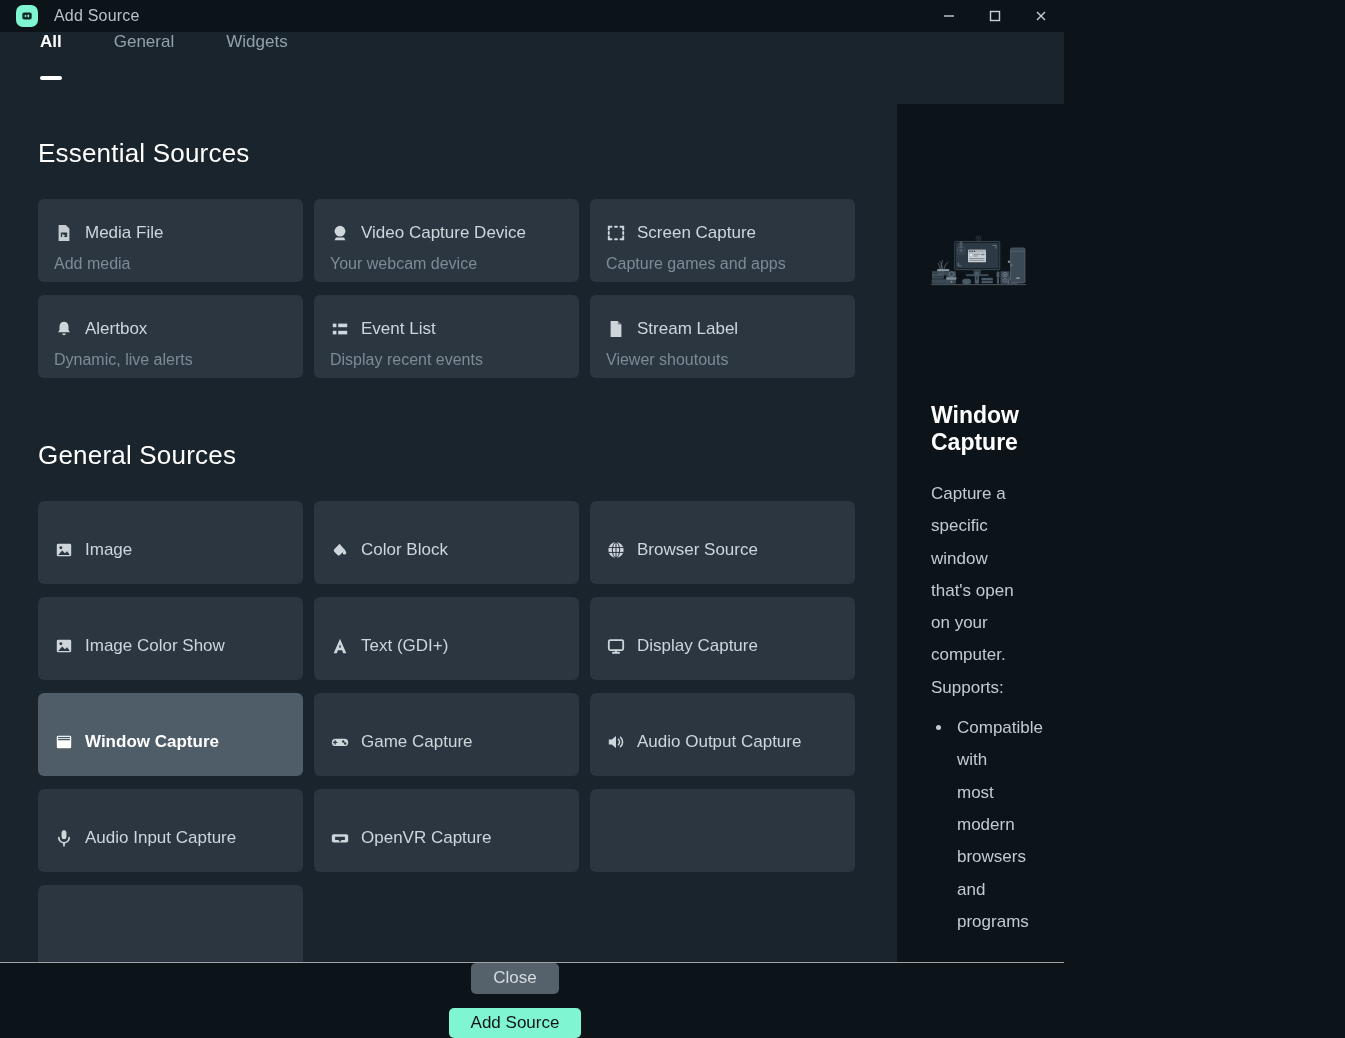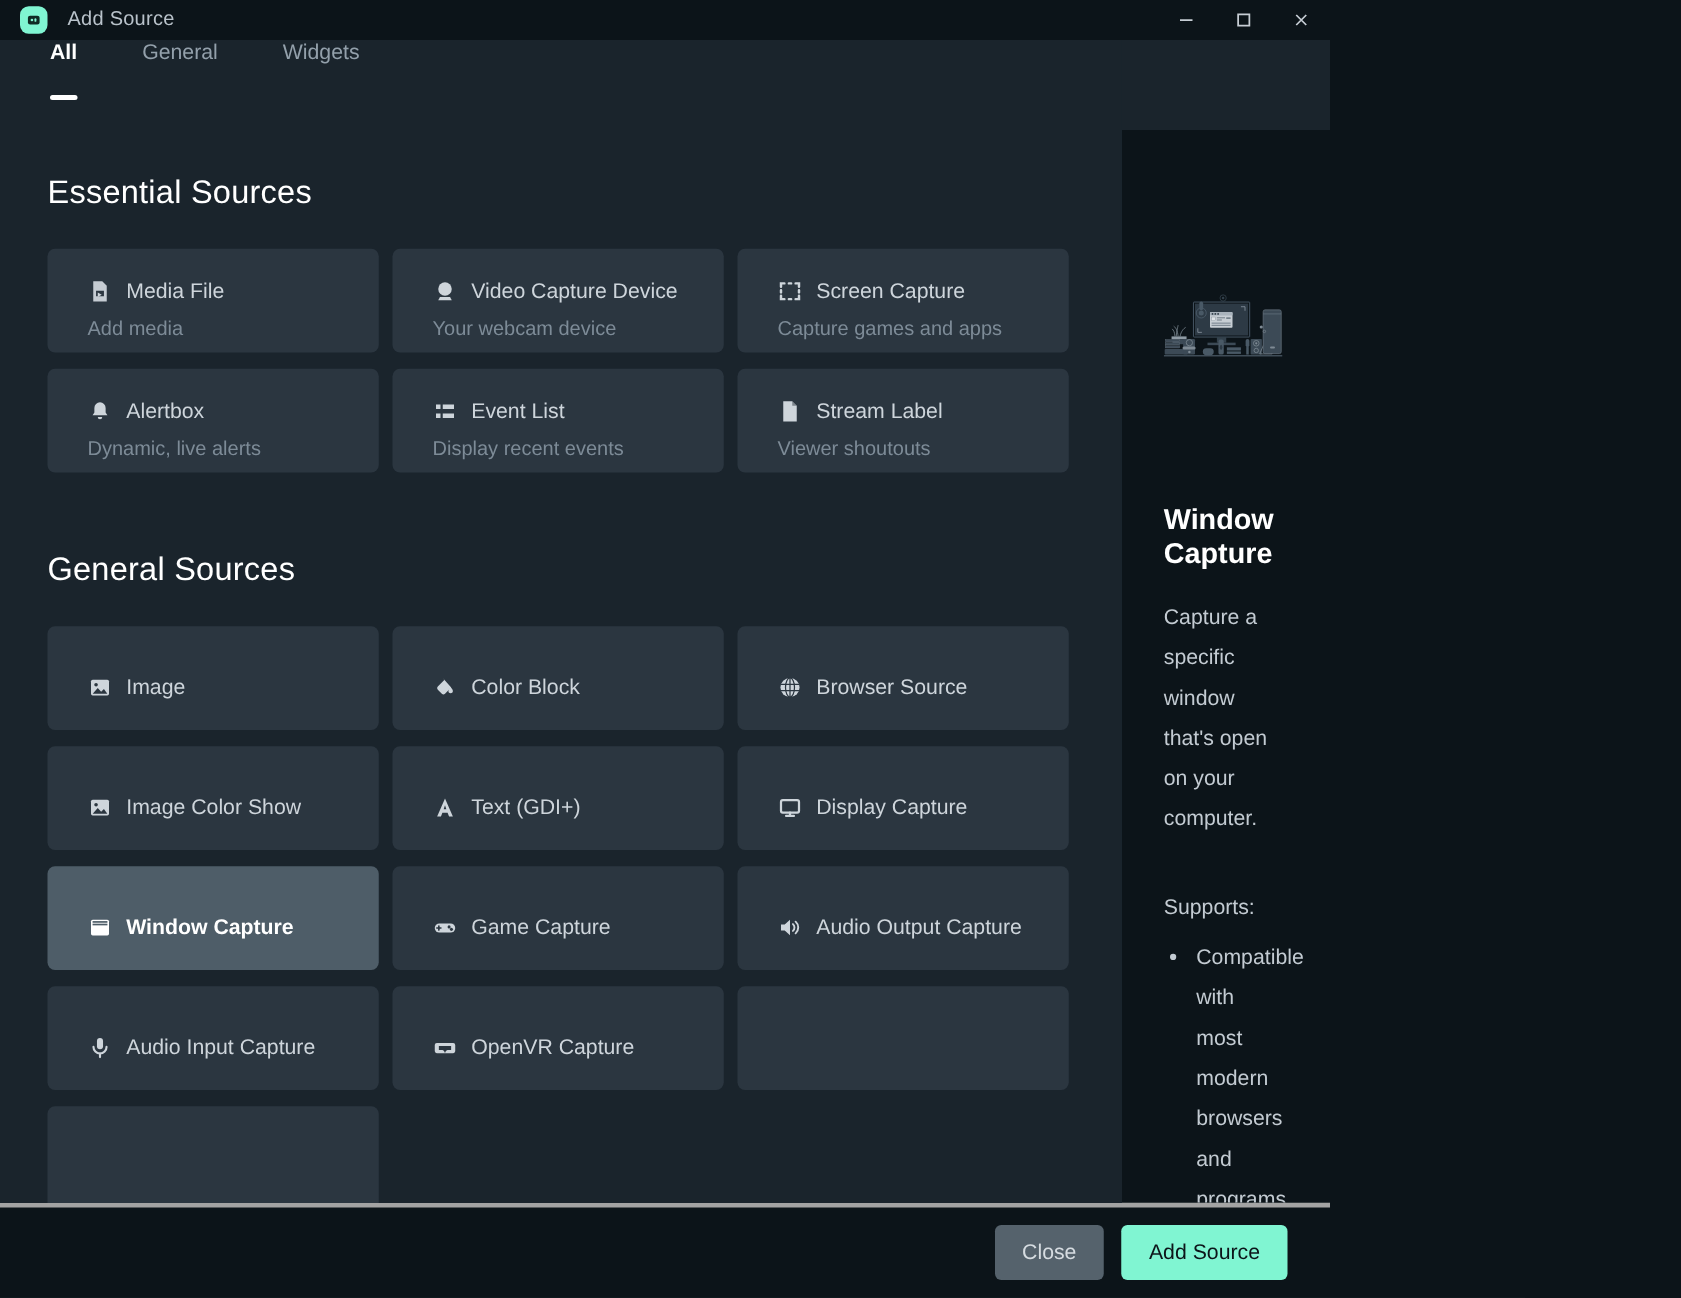--- a/index.html
+++ b/index.html
@@ -98,21 +98,21 @@
   .grid {
     display: grid;
     grid-template-columns: repeat(3, 265px);
     gap: 13px 11px;
   }
 
   .card {
     background: #2b3640;
     border-radius: 6px;
     height: 83px;
-    padding: 14px 16px 0 32px;
+    padding: 14px 16px 0 16px;
     cursor: pointer;
     text-align: left;
     border: none;
     font-family: inherit;
     display: block;
     overflow: hidden;
   }
   .card.selected { background: #4e5d68; }
   .card-head {
     display: flex; align-items: center; gap: 11px;
@@ -149,36 +149,35 @@
   .detail-title {
     color: #ffffff; font-size: 23px; font-weight: 700;
     margin-bottom: 22px;
   }
   .detail-desc {
     color: #c3cbd2; font-size: 17px; line-height: 1.9;
     max-width: 360px;
   }
   .detail-supports {
     color: #c3cbd2; font-size: 17px; line-height: 1.9;
-    margin-top: 38px;
   }
   .detail-list {
     margin: 8px 0 0 22px;
     color: #c3cbd2; font-size: 17px; line-height: 1.9;
     max-width: 350px;
   }
   .detail-list li { padding-left: 4px; }
 
   
   .footer {
     height: 76px; min-height: 76px;
     background: #0c1419;
-    border-top: 4px solid #a3a3a3;
+    border-top: 1px solid #a3a3a3;
     display: flex; align-items: center; justify-content: flex-end;
-    gap: 14px; padding-right: 34px;
+    gap: 14px; padding-right: 34px; flex-direction: column;
   }
   .btn {
     border: none; border-radius: 5px;
     font-family: inherit; font-size: 17px;
     cursor: pointer;
     padding: 0 22px; height: 44px;
   }
   .btn-secondary { background: #55626c; color: #d6dce1; }
   .btn-primary { background: #80f5d2; color: #0c1419; }
 </style>

